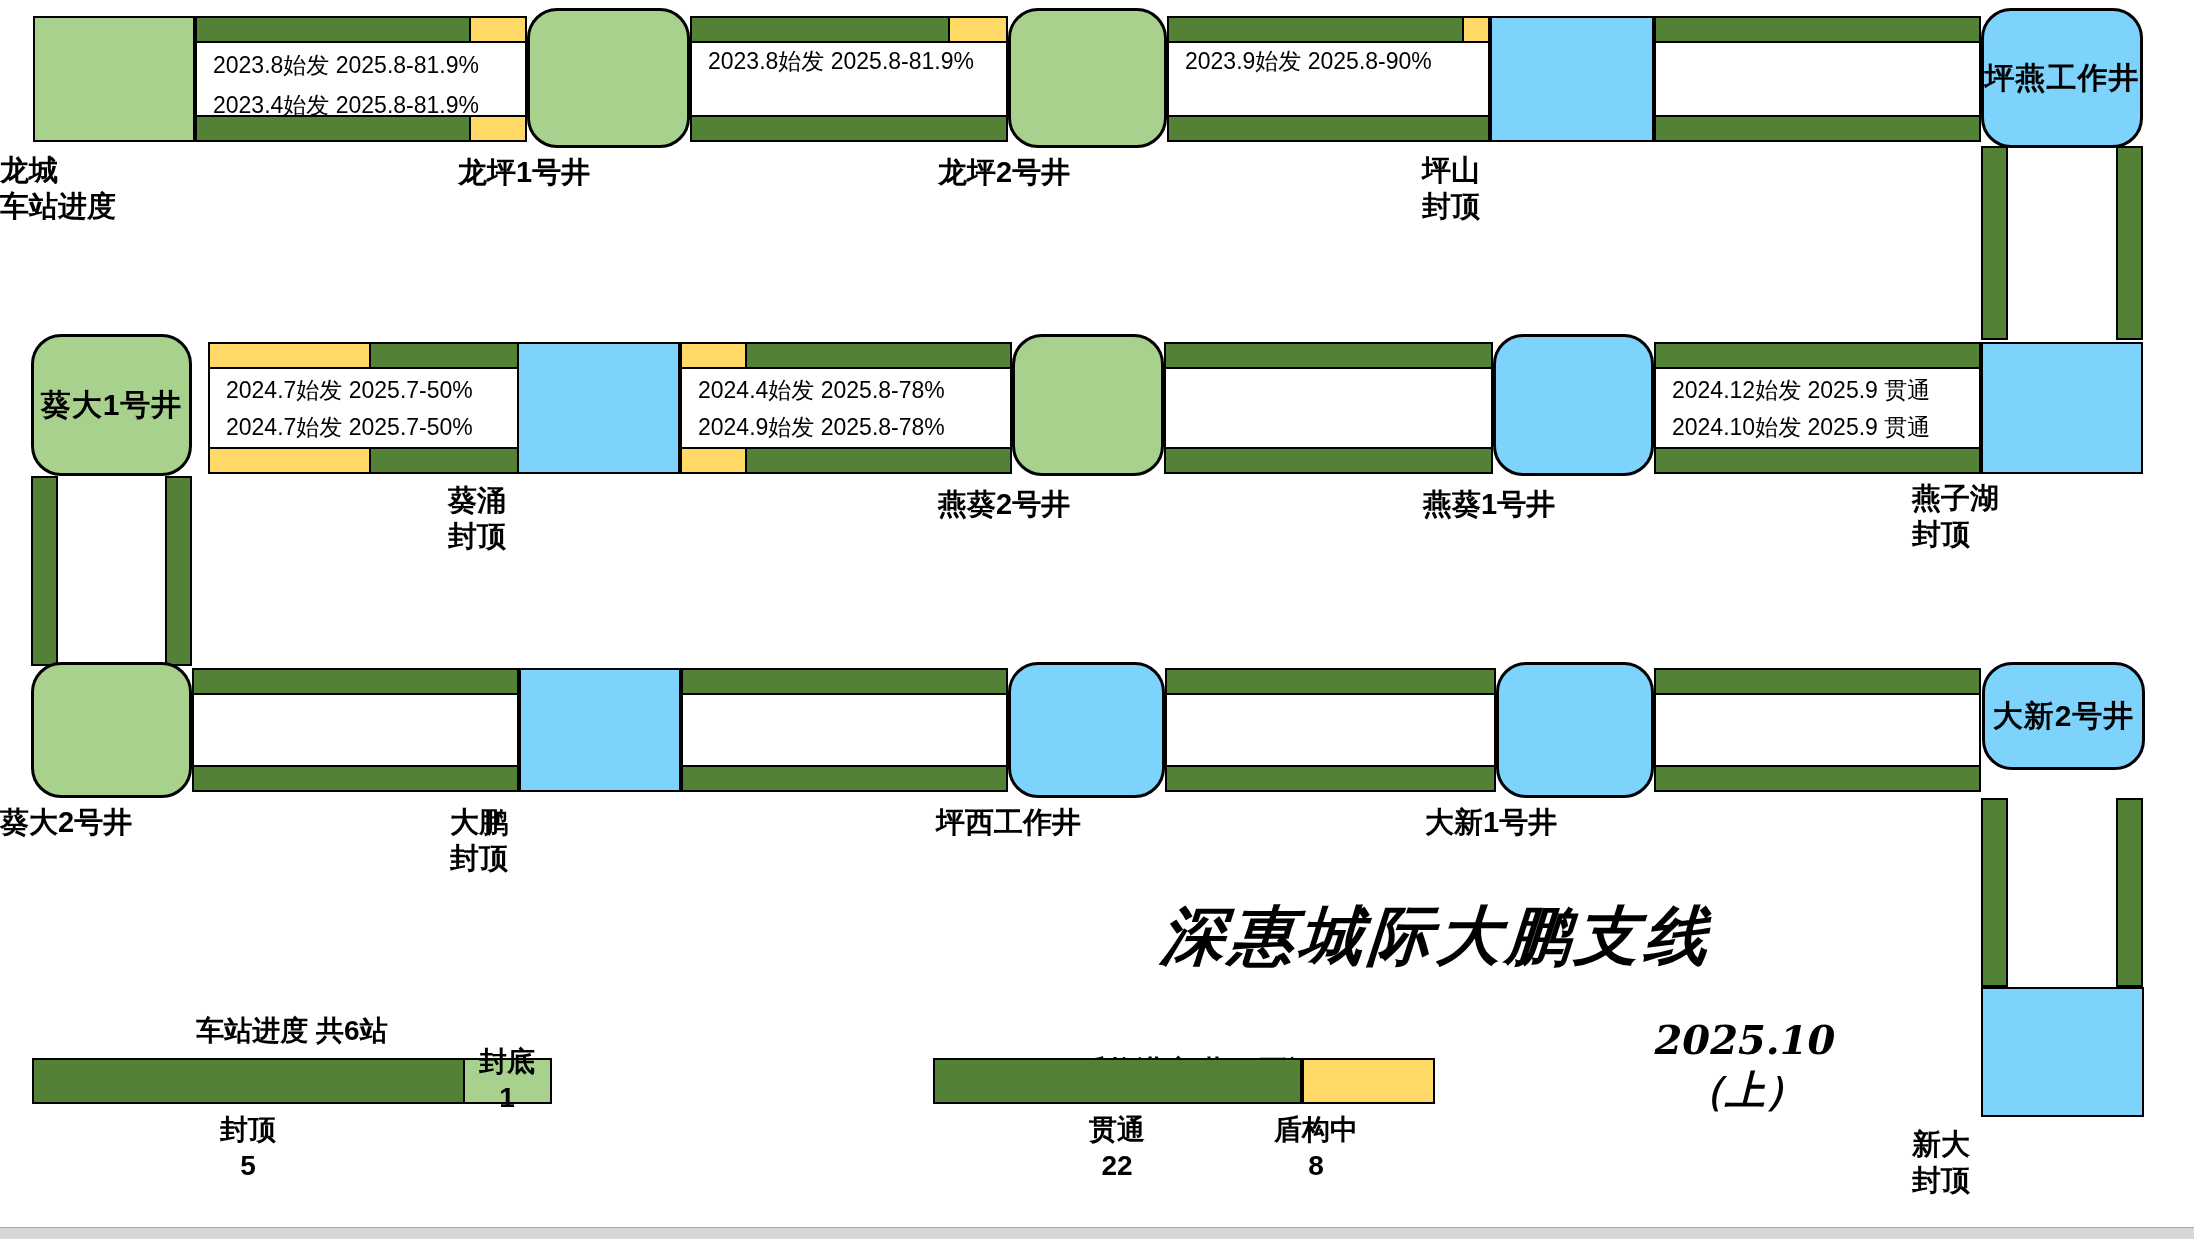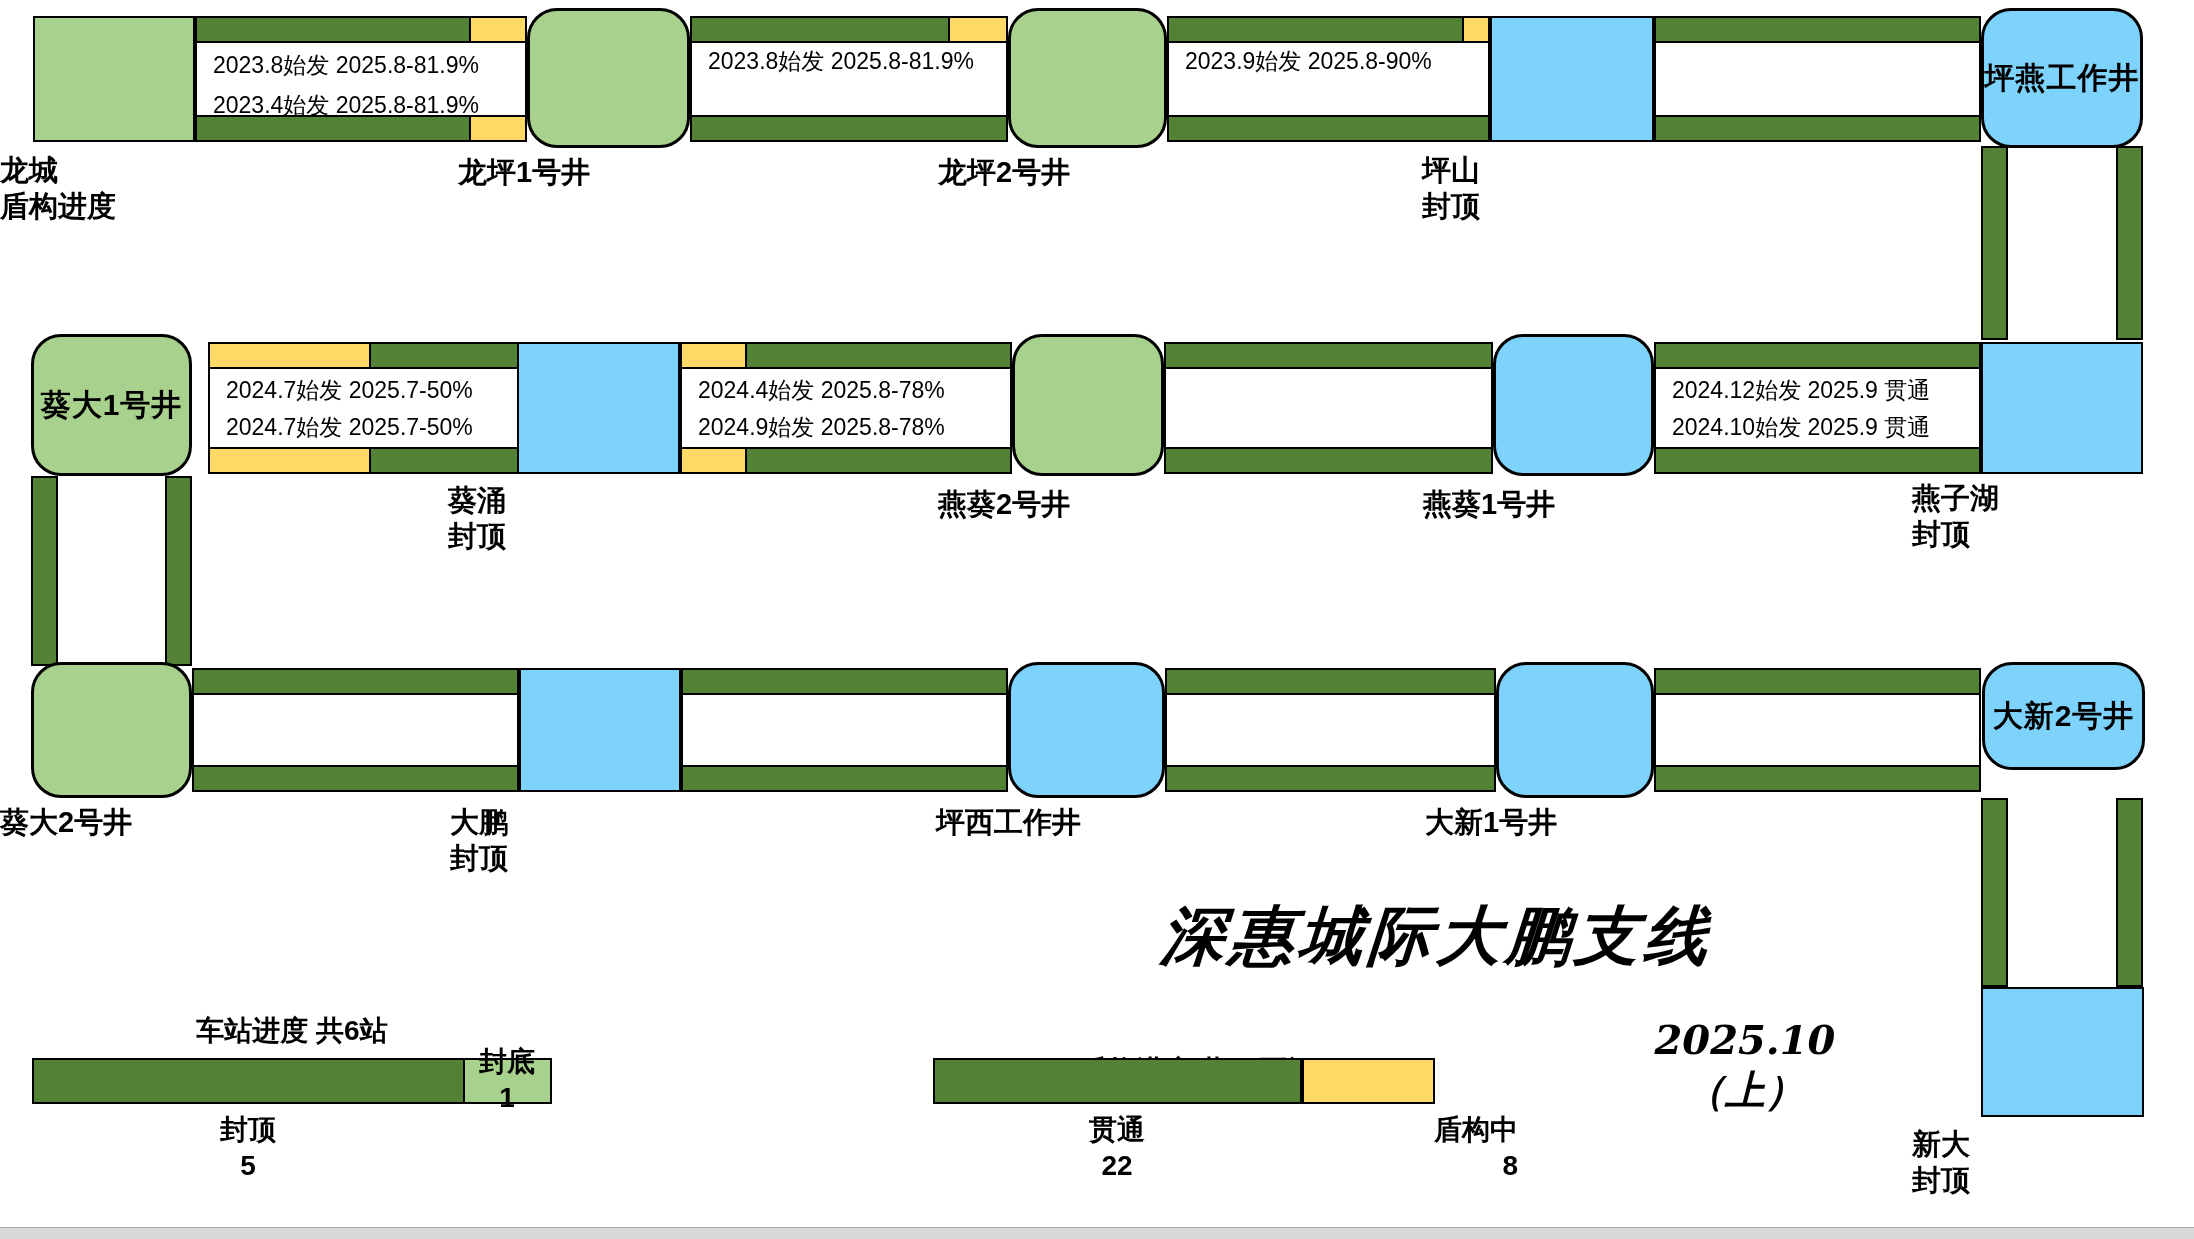--- a/index.html
+++ b/index.html
@@ -195,21 +195,21 @@
     <div class="inner">大新2号井</div>
   </div>
 
   <div class="vbar" style="left:1981px;top:798px;height:189px;"></div>
   <div class="vbar" style="left:2116px;top:798px;height:189px;"></div>
 
   <div class="st flat dark" style="left:1981px;top:987px;width:163px;height:130px;"></div>
 
   <div class="lbl" style="left:0px;top:152px;width:228px;">
     <p>龙城</p>
-    <p>盾构进度</p>
+    <p>车站进度</p>
   </div>
   <div class="lbl" style="left:458px;top:154px;width:300px;">
     <p>龙坪1号井</p>
   </div>
   <div class="lbl" style="left:938px;top:154px;width:300px;">
     <p>龙坪2号井</p>
   </div>
   <div class="lbl" style="left:1422px;top:152px;width:300px;">
     <p>坪山</p>
     <p>封顶</p>
@@ -258,21 +258,21 @@
     <p>1</p>
   </div>
 
   <div class="legend-title" style="left:997px;top:1052px;width:400px;">盾构进度 共30区间</div>
   <div class="lgseg lg-dark" style="left:933px;top:1058px;width:369px;height:46px;"></div>
   <div class="lgseg lg-yellow" style="left:1302px;top:1058px;width:133px;height:46px;"></div>
   <div class="lgcap" style="left:967px;top:1112px;width:300px;">
     <p>贯通</p>
     <p>22</p>
   </div>
-  <div class="lgcap" style="left:1218px;top:1112px;width:300px;text-align:right;">
+  <div class="lgcap" style="left:1166px;top:1112px;width:300px;">
     <p>盾构中</p>
     <p>8</p>
   </div>
 
   <div class="main-title">深惠城际大鹏支线</div>
   <div class="date-label">2025.10（上）</div>
 
   <div class="bottom-strip"></div>
 </div>
 

